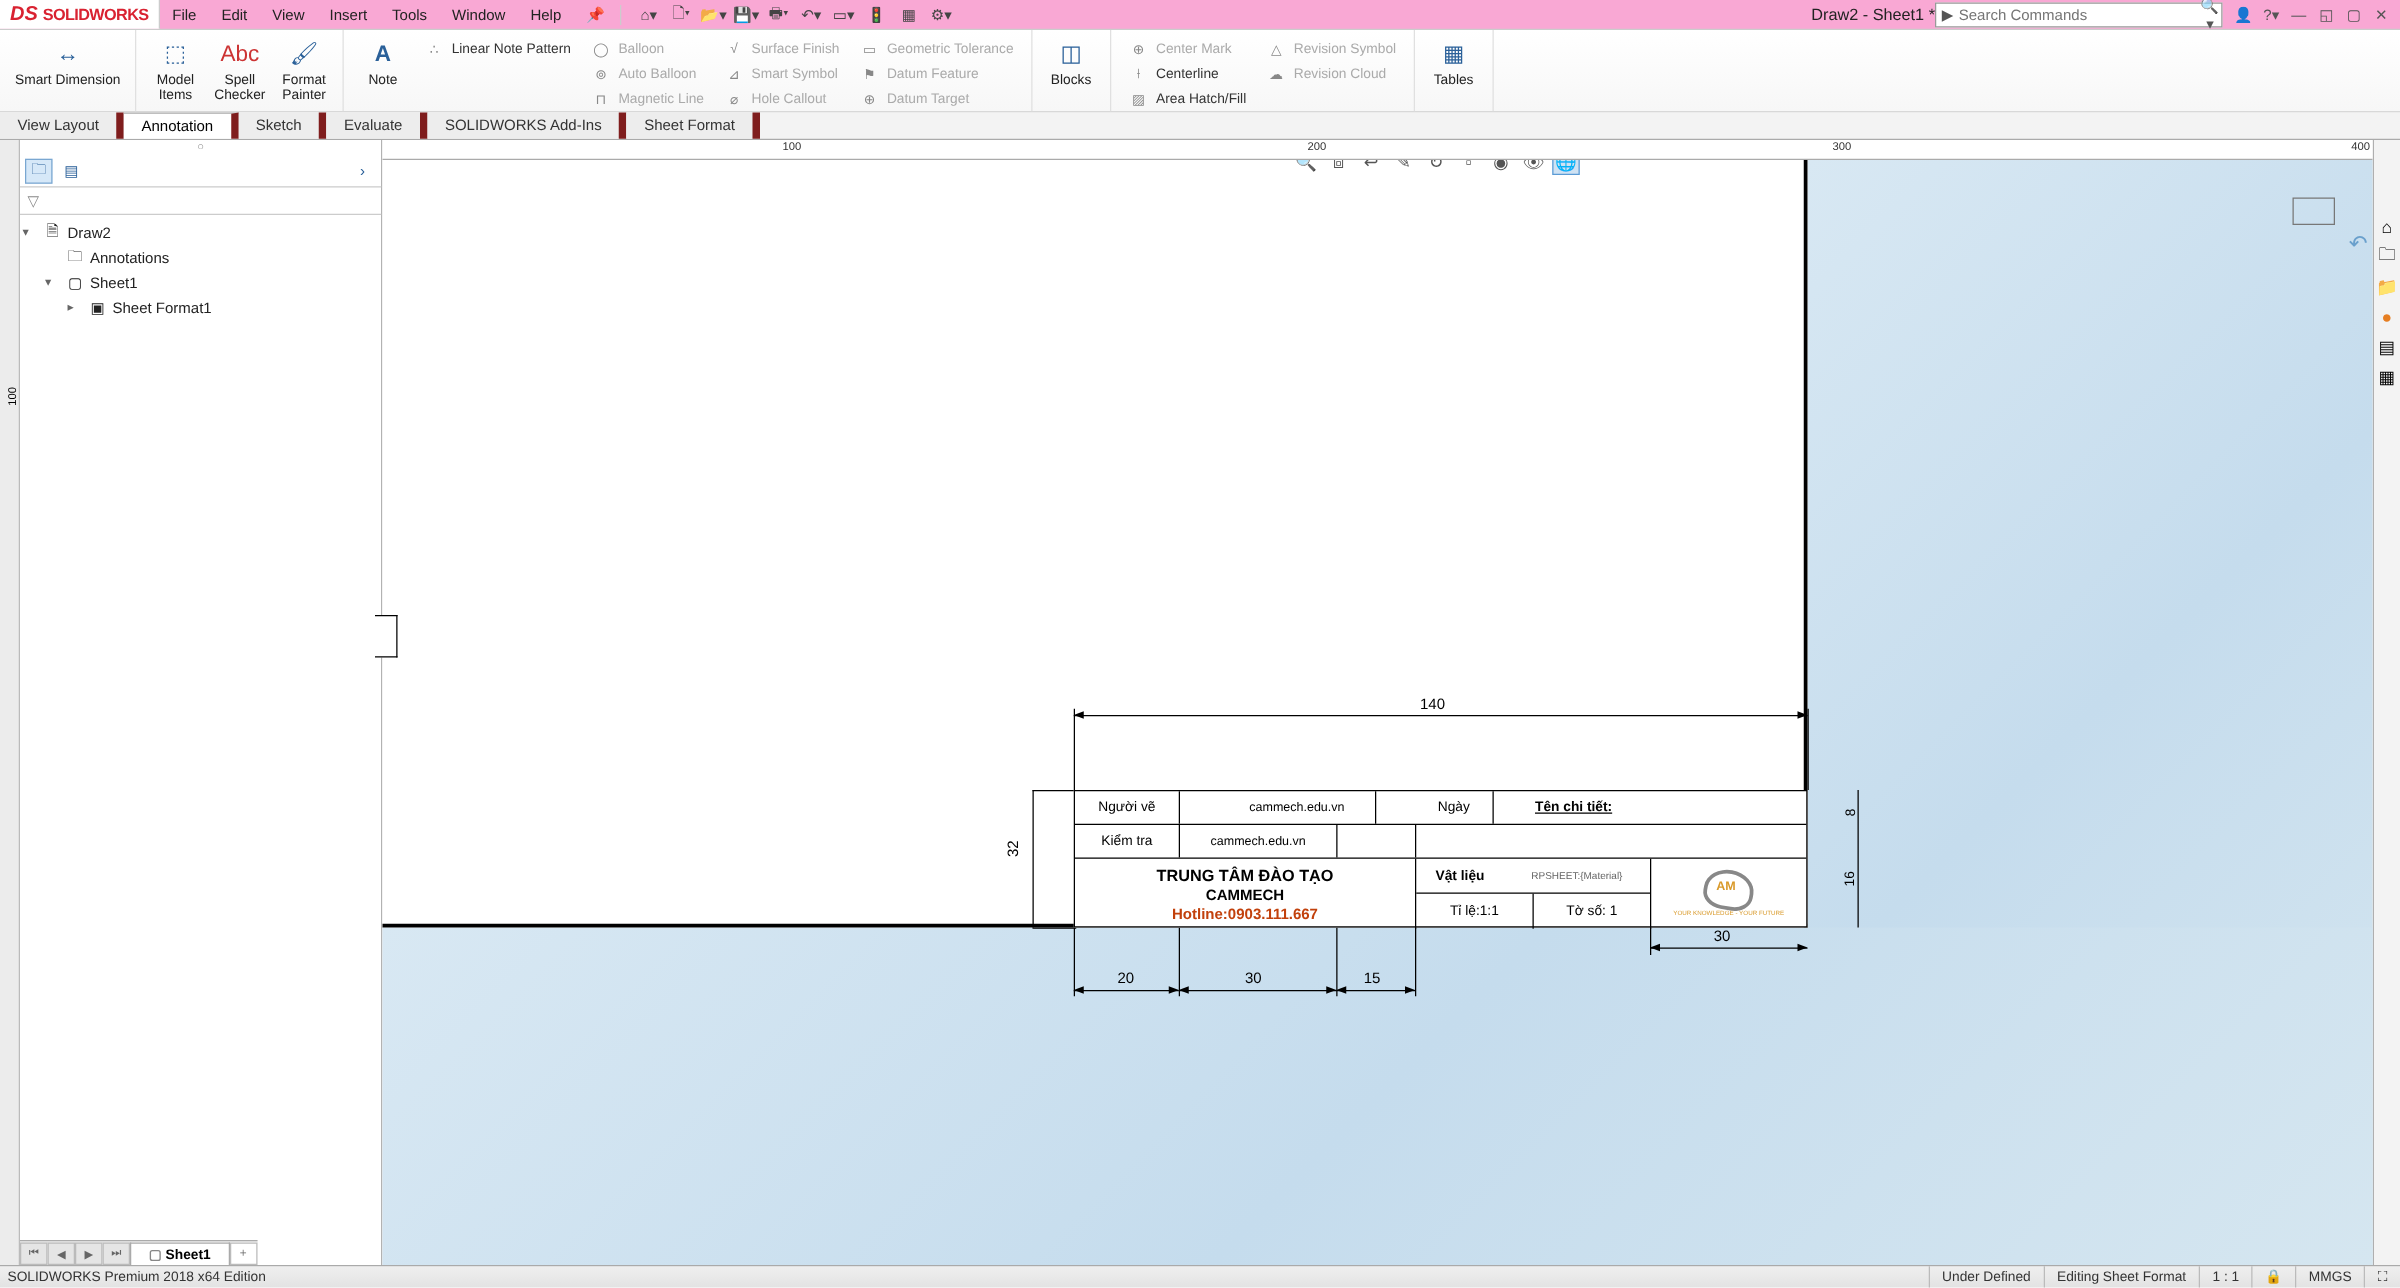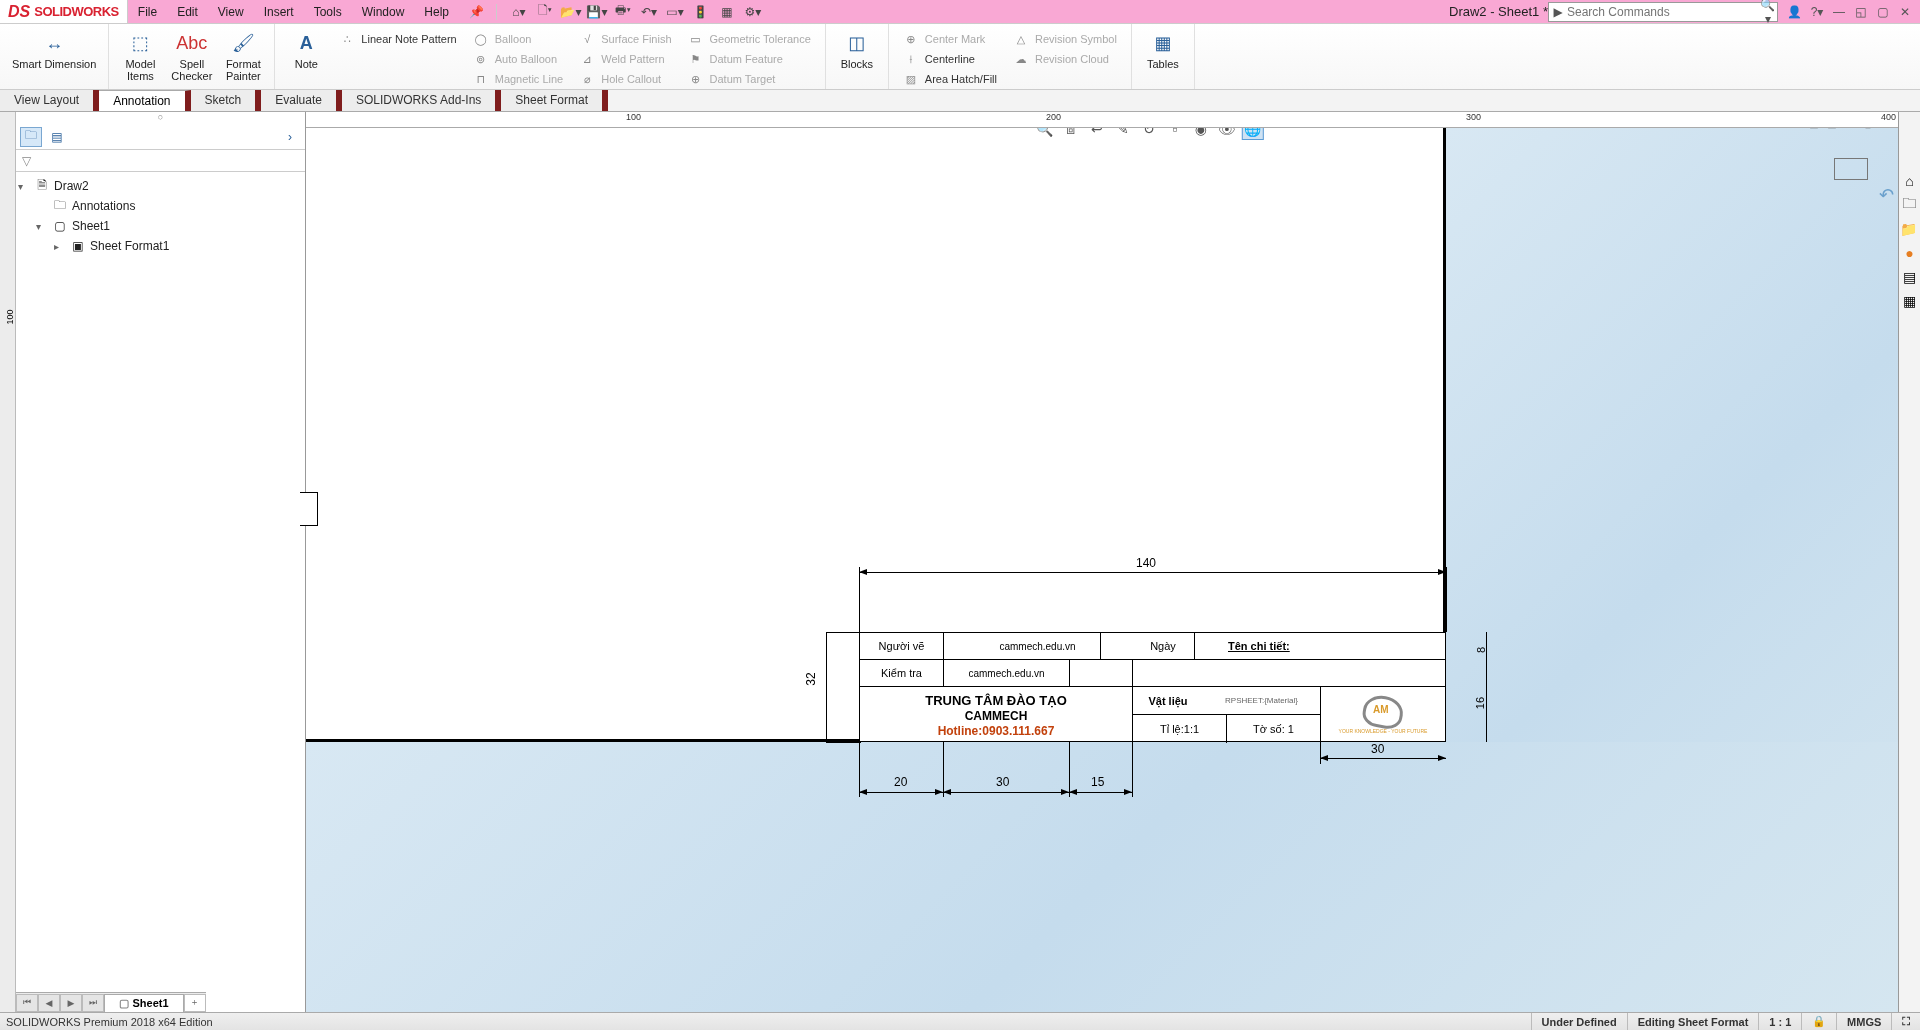--- a/index.html
+++ b/index.html
@@ -83,21 +83,21 @@
 .taskpane .tpi { width:18px; height:18px; display:flex; align-items:center; justify-content:center; cursor:pointer; font-size:14px;}
 
 
 .bottom-tabs { position:absolute; bottom:18px; left:16px; height:20px; display:flex; align-items:center; background:#ececec; border-top:1px solid #aaa; z-index:10;}
 .bottom-tabs .btb { width:22px; height:18px; border:1px solid #bbb; background:#e5e5e5; display:flex; align-items:center; justify-content:center; font-size:9px; color:#666; cursor:pointer;}
 .bottom-tabs .sheet-tab { padding:2px 14px; background:#fff; border:1px solid #aaa; border-bottom:none; font-size:11px; font-weight:bold;}
 
 
 .statusbar { position:absolute; bottom:0; left:0; right:0; height:18px; background: linear-gradient(#efefef,#e3e3e3); border-top:1px solid #aaa; display:flex; align-items:center; font-size:11px; color:#333;}
 .statusbar .sb-left { flex:1; padding-left:6px;}
-.statusbar .sb-cell { padding:0 10px; border-left:1px solid #bbb; height:100%; display:flex; align-items:center;font-weight:bold;}
+.statusbar .sb-cell { padding:0 10px; border-left:1px solid #bbb; height:100%; display:flex; align-items:center;}
 
 
 .doc-win-ctrl { position:absolute; top:4px; right:4px; display:flex; gap:2px;}
 .doc-win-ctrl span { width:16px; height:14px; display:flex; align-items:center; justify-content:center; font-size:10px; color:#666; cursor:pointer;}
 
 .triad { position:absolute; right:30px; top:46px; width:34px; height:22px; border:1px solid #777;}
 </style>
 </head>
 <body>
 
@@ -196,21 +196,21 @@
           <span>Magnetic Line</span>
         </div>
     </div>
     <div class="ribbon-list">
       <div class="rrow disabled">
           <span class="ri">√</span>
           <span>Surface Finish</span>
         </div>
       <div class="rrow disabled">
           <span class="ri">⊿</span>
-          <span>Weld Pattern</span>
+          <span>Smart Symbol</span>
         </div>
       <div class="rrow disabled">
           <span class="ri">⌀</span>
           <span>Hole Callout</span>
         </div>
     </div>
     <div class="ribbon-list">
       <div class="rrow disabled">
           <span class="ri">▭</span>
           <span>Geometric Tolerance</span>

